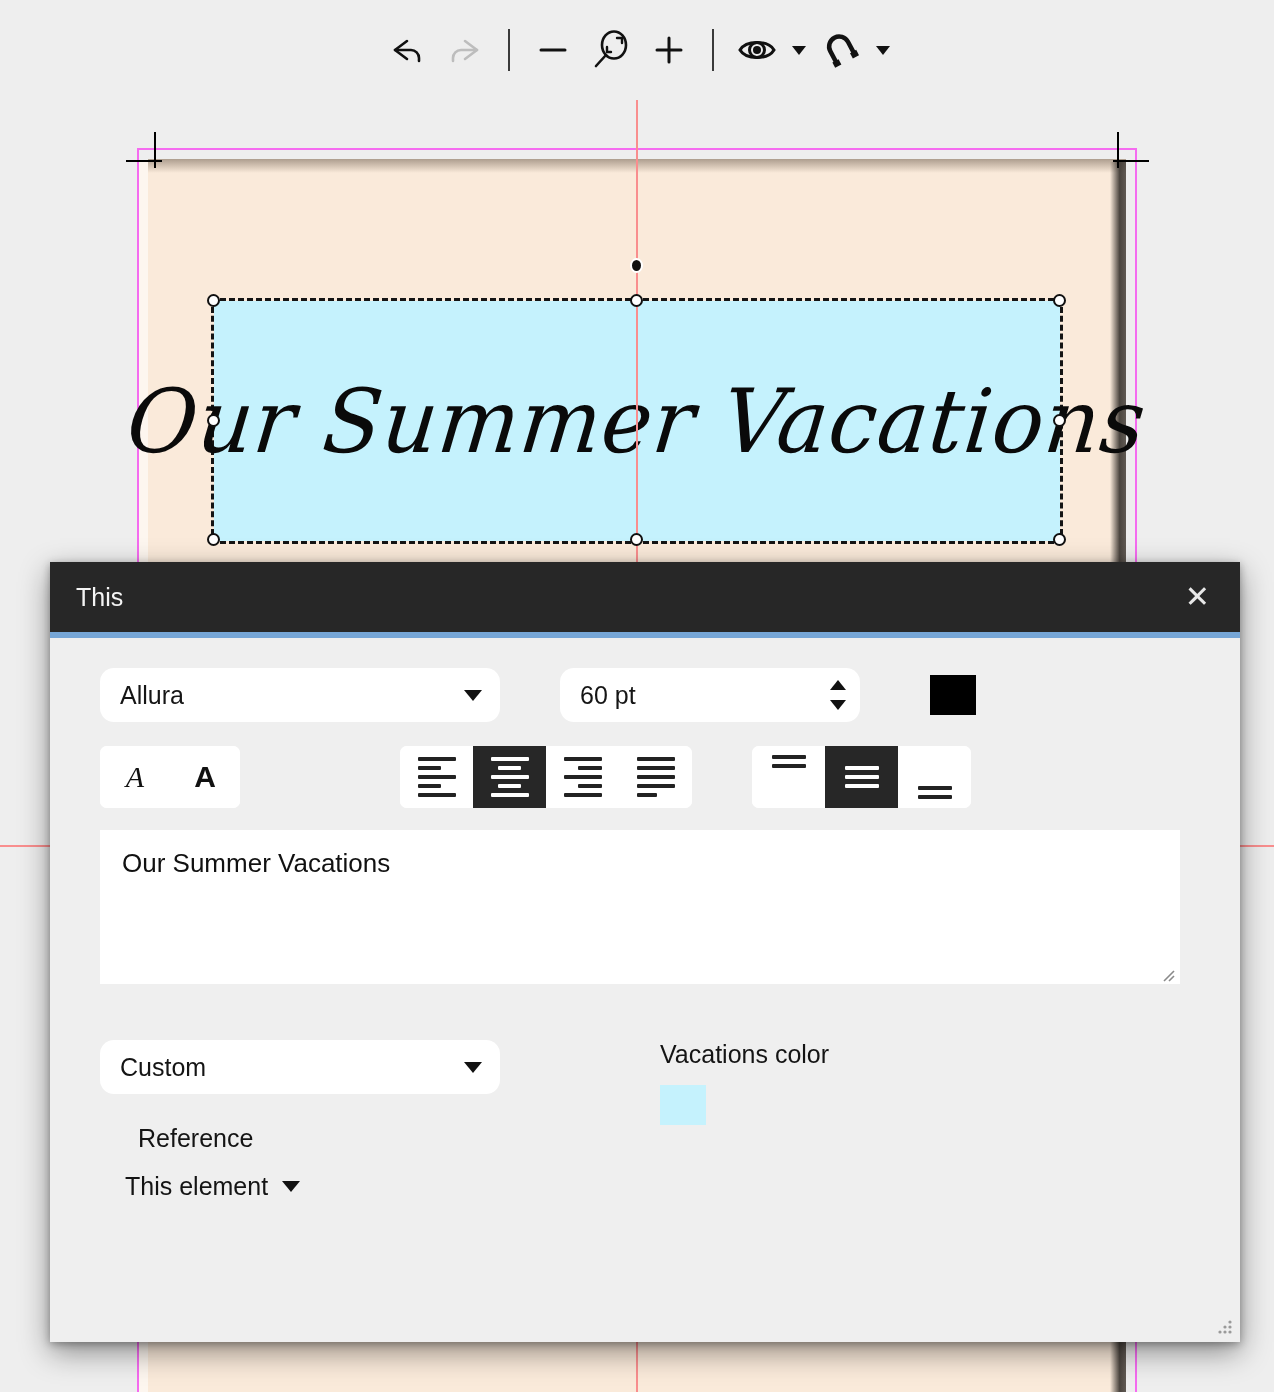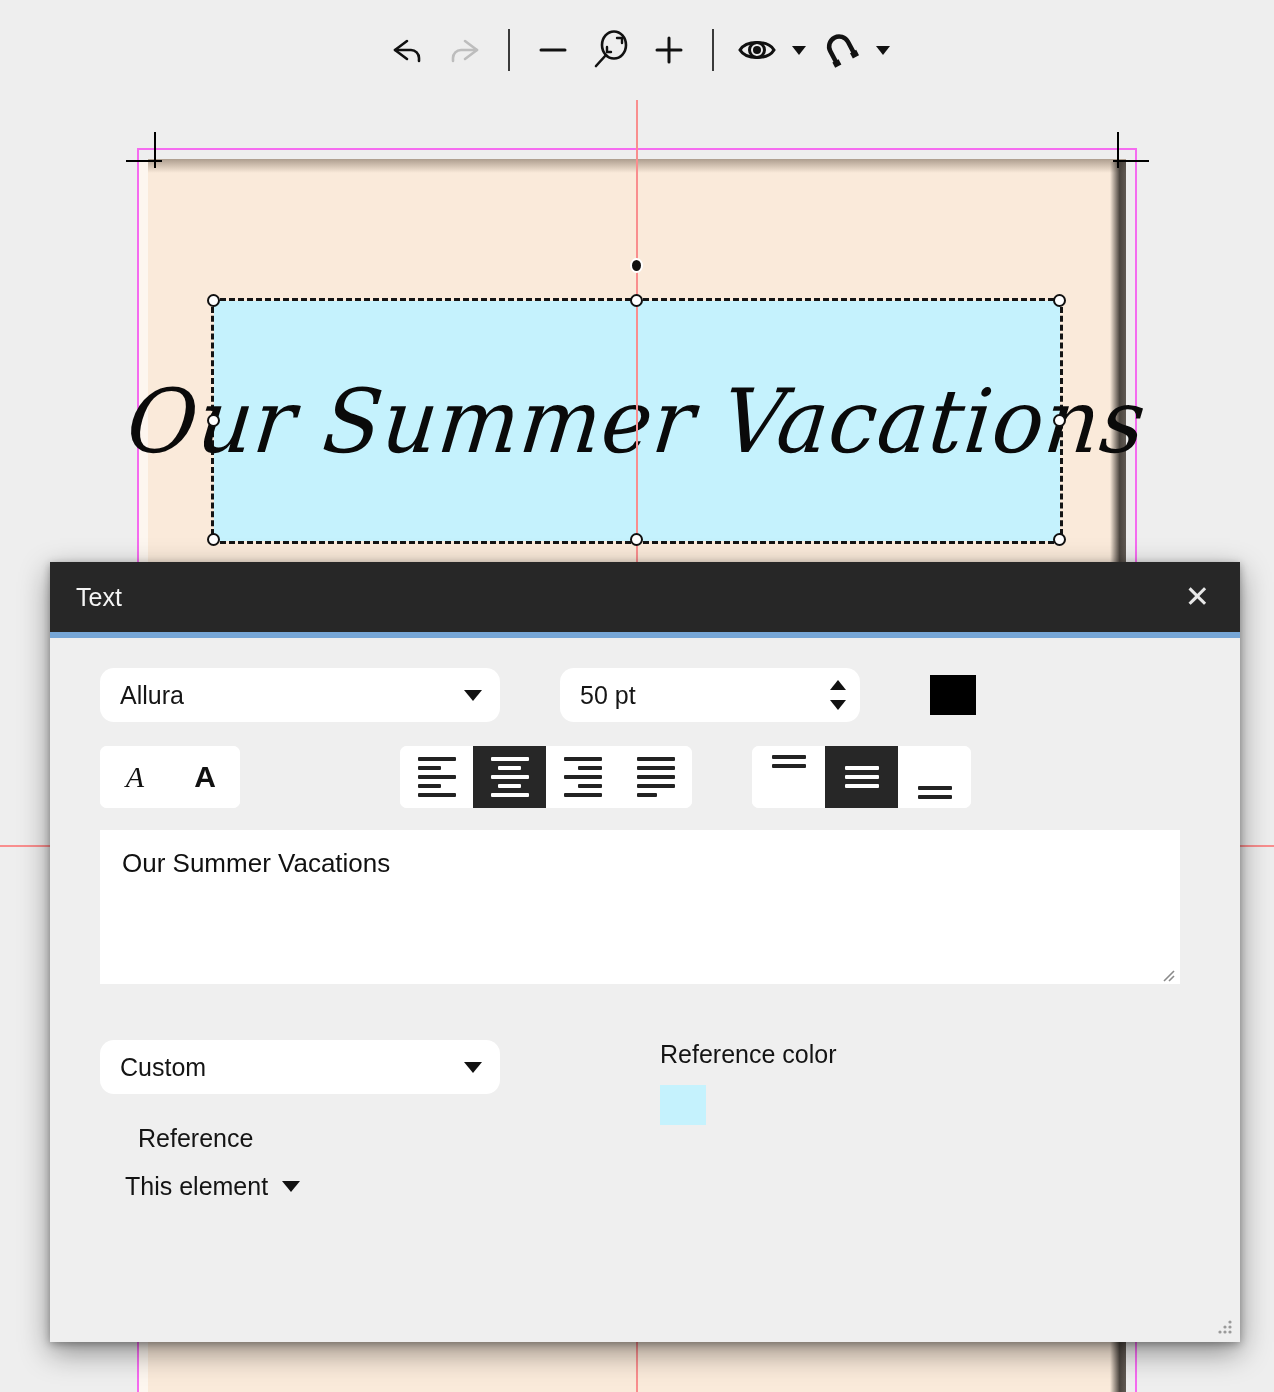--- a/index.html
+++ b/index.html
@@ -462,35 +462,35 @@
   <div class="handle" style="left:207px; top:314px;"></div>
   <div class="handle" style="left:1053px; top:314px;"></div>
   <div class="handle" style="left:207px; top:433px;"></div>
   <div class="handle" style="left:630px; top:433px;"></div>
   <div class="handle" style="left:1053px; top:433px;"></div>
 </div>
 
 <div id="text-dialog">
 
   <div id="dialog-titlebar">
-    <span id="dialog-title">Text</span>
+    <span id="dialog-title">This</span>
     <span id="dialog-close">✕</span>
   </div>
   <div id="dialog-accent"></div>
 
   <div id="dialog-body">
 
     <div class="row1">
       <div class="field-box" id="font-family-select">
         <span class="field-value">Allura</span>
         <span class="dd-caret"></span>
       </div>
 
       <div class="field-box" id="font-size-spin">
-        <span class="field-value">50 pt</span>
+        <span class="field-value">60 pt</span>
         <span class="spin-stack">
           <span class="spin-up"></span>
           <span class="spin-down"></span>
         </span>
       </div>
 
       <div id="text-color-swatch"></div>
     </div>
 
     <div class="row2">
@@ -581,21 +581,21 @@
           <span class="dd-caret"></span>
         </div>
         <div class="fld-label" id="reference-label">Reference</div>
         <div id="reference-dropdown">
           <span id="reference-value">This element</span>
           <span class="dd-caret"></span>
         </div>
       </div>
 
       <div class="lower-right">
-        <div id="bg-color-label">Reference color</div>
+        <div id="bg-color-label">Vacations color</div>
         <div id="bg-color-swatch"></div>
       </div>
     </div>
 
     <svg id="dialog-resize-grip" viewBox="0 0 22 22">
       <circle cx="18" cy="18" r="1.6" fill="#9a9a9a"></circle>
       <circle cx="13" cy="18" r="1.6" fill="#9a9a9a"></circle>
       <circle cx="8" cy="18" r="1.6" fill="#9a9a9a"></circle>
       <circle cx="18" cy="13" r="1.6" fill="#9a9a9a"></circle>
       <circle cx="13" cy="13" r="1.6" fill="#9a9a9a"></circle>

